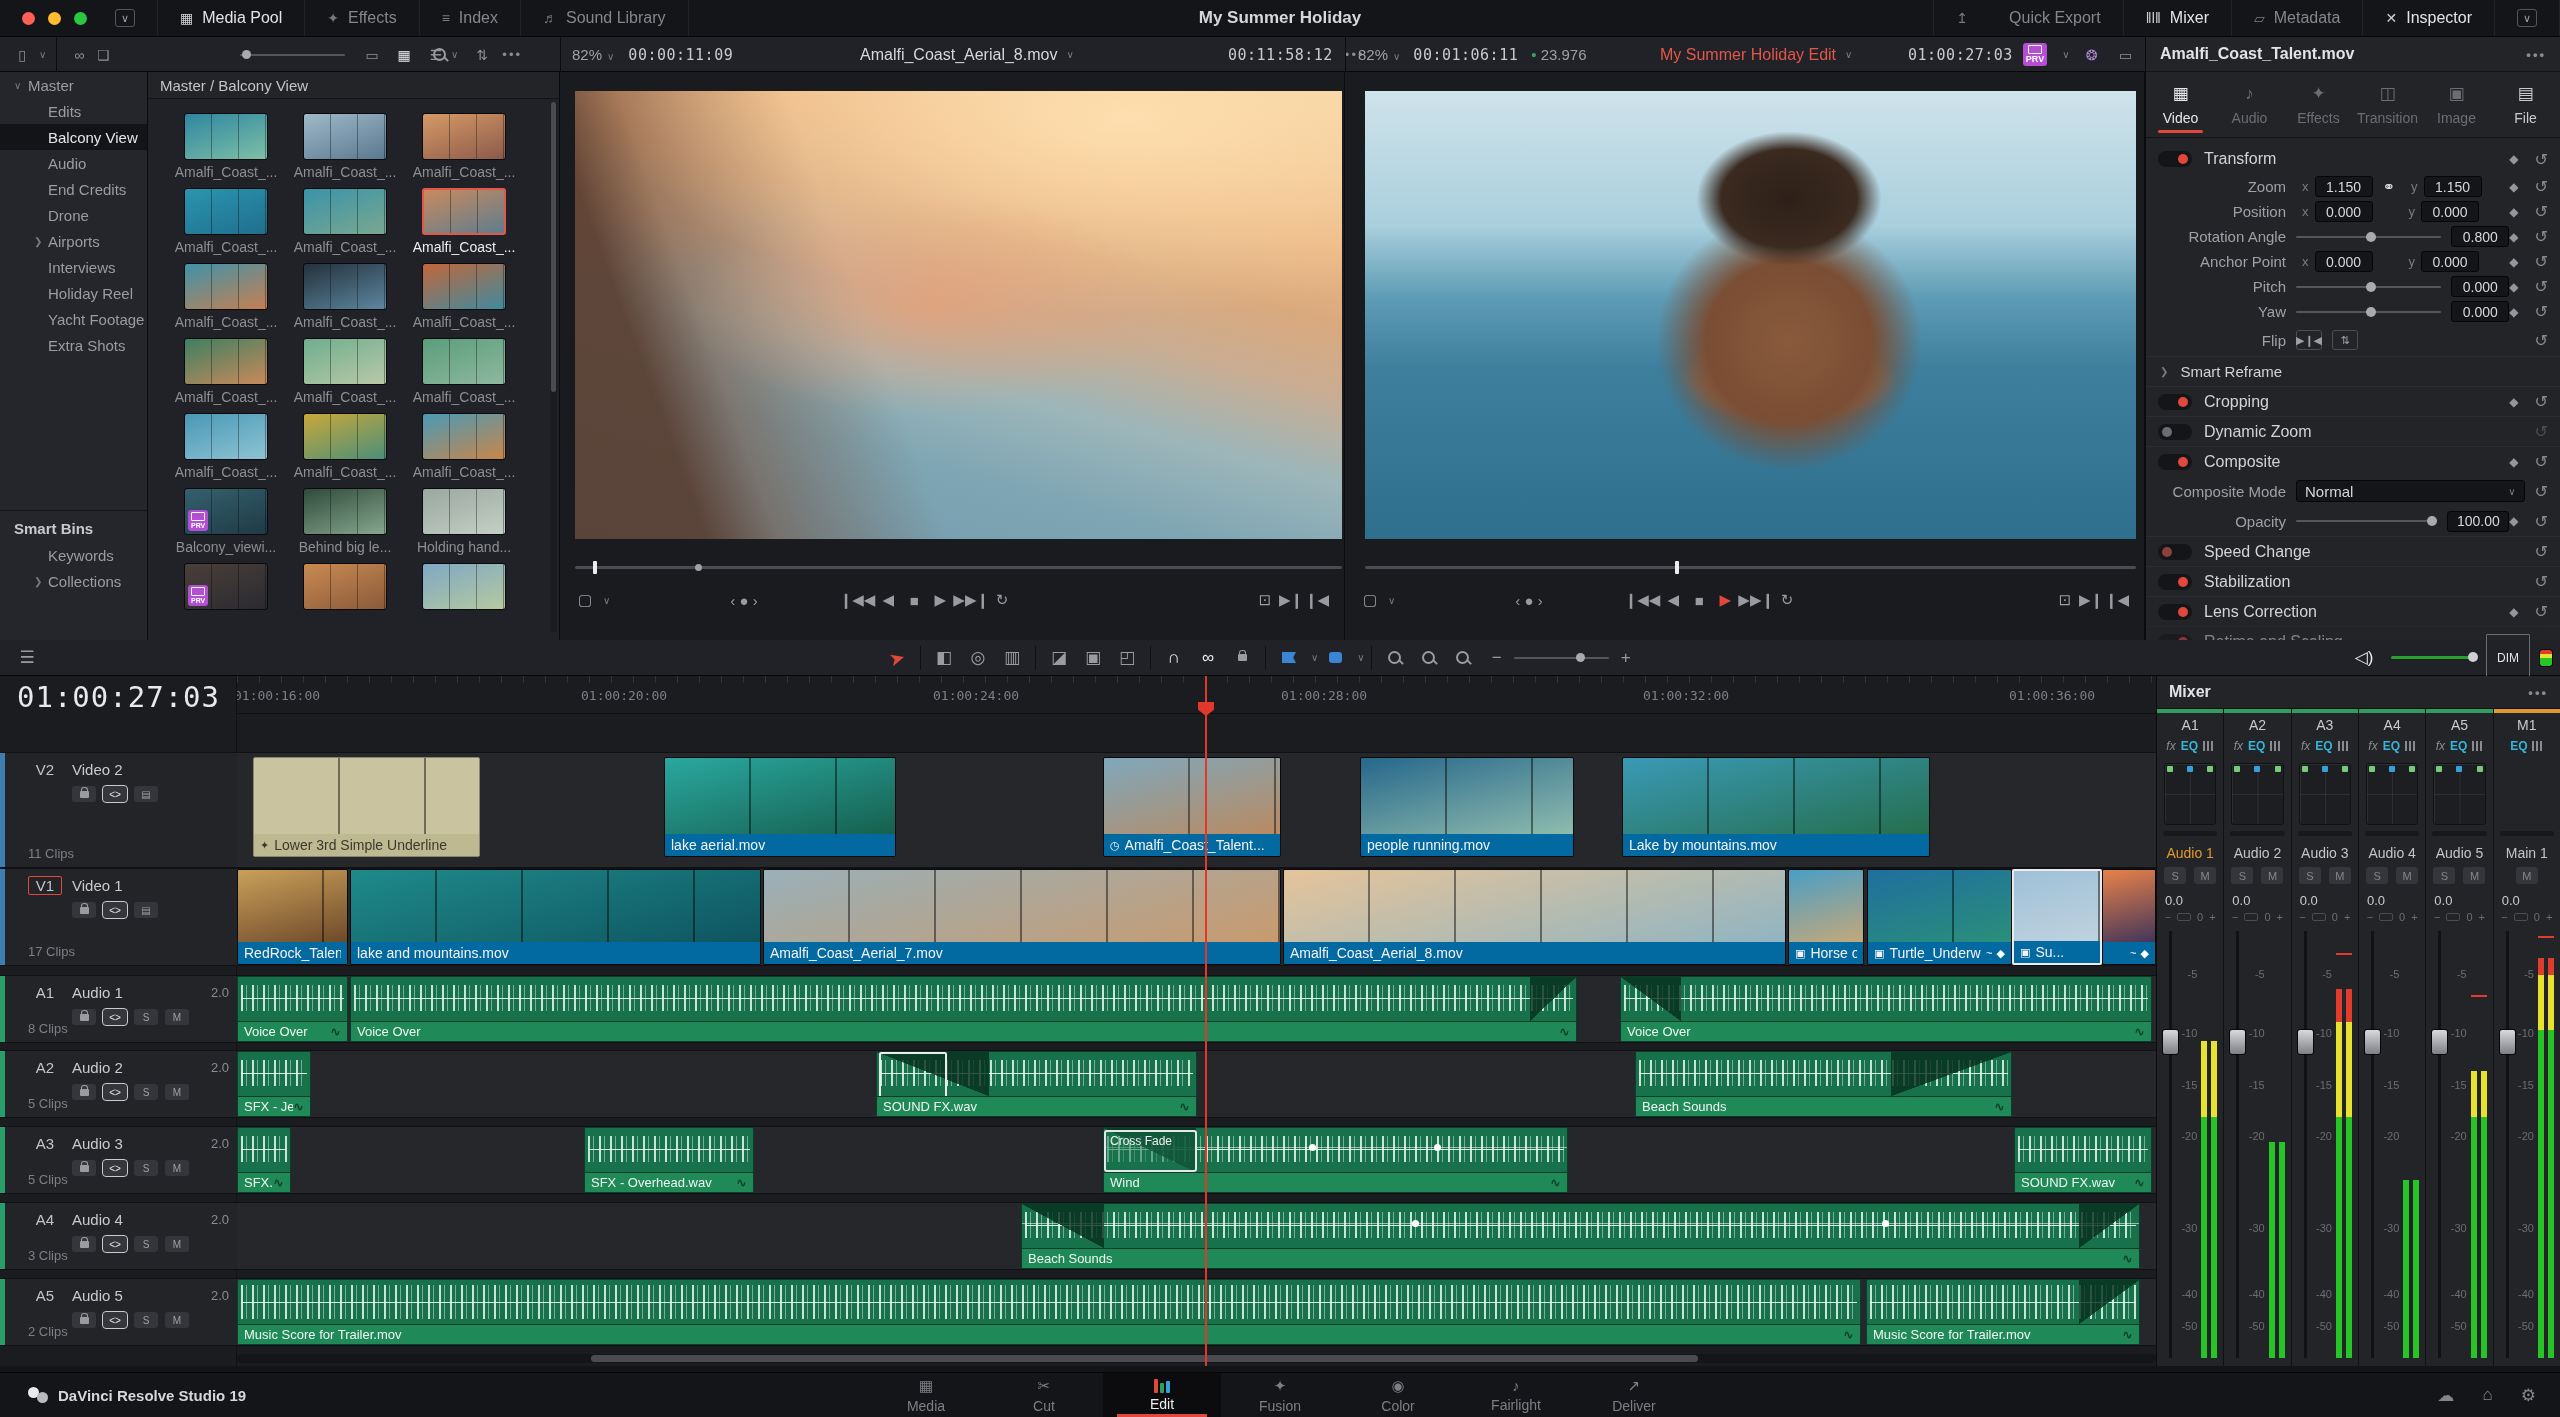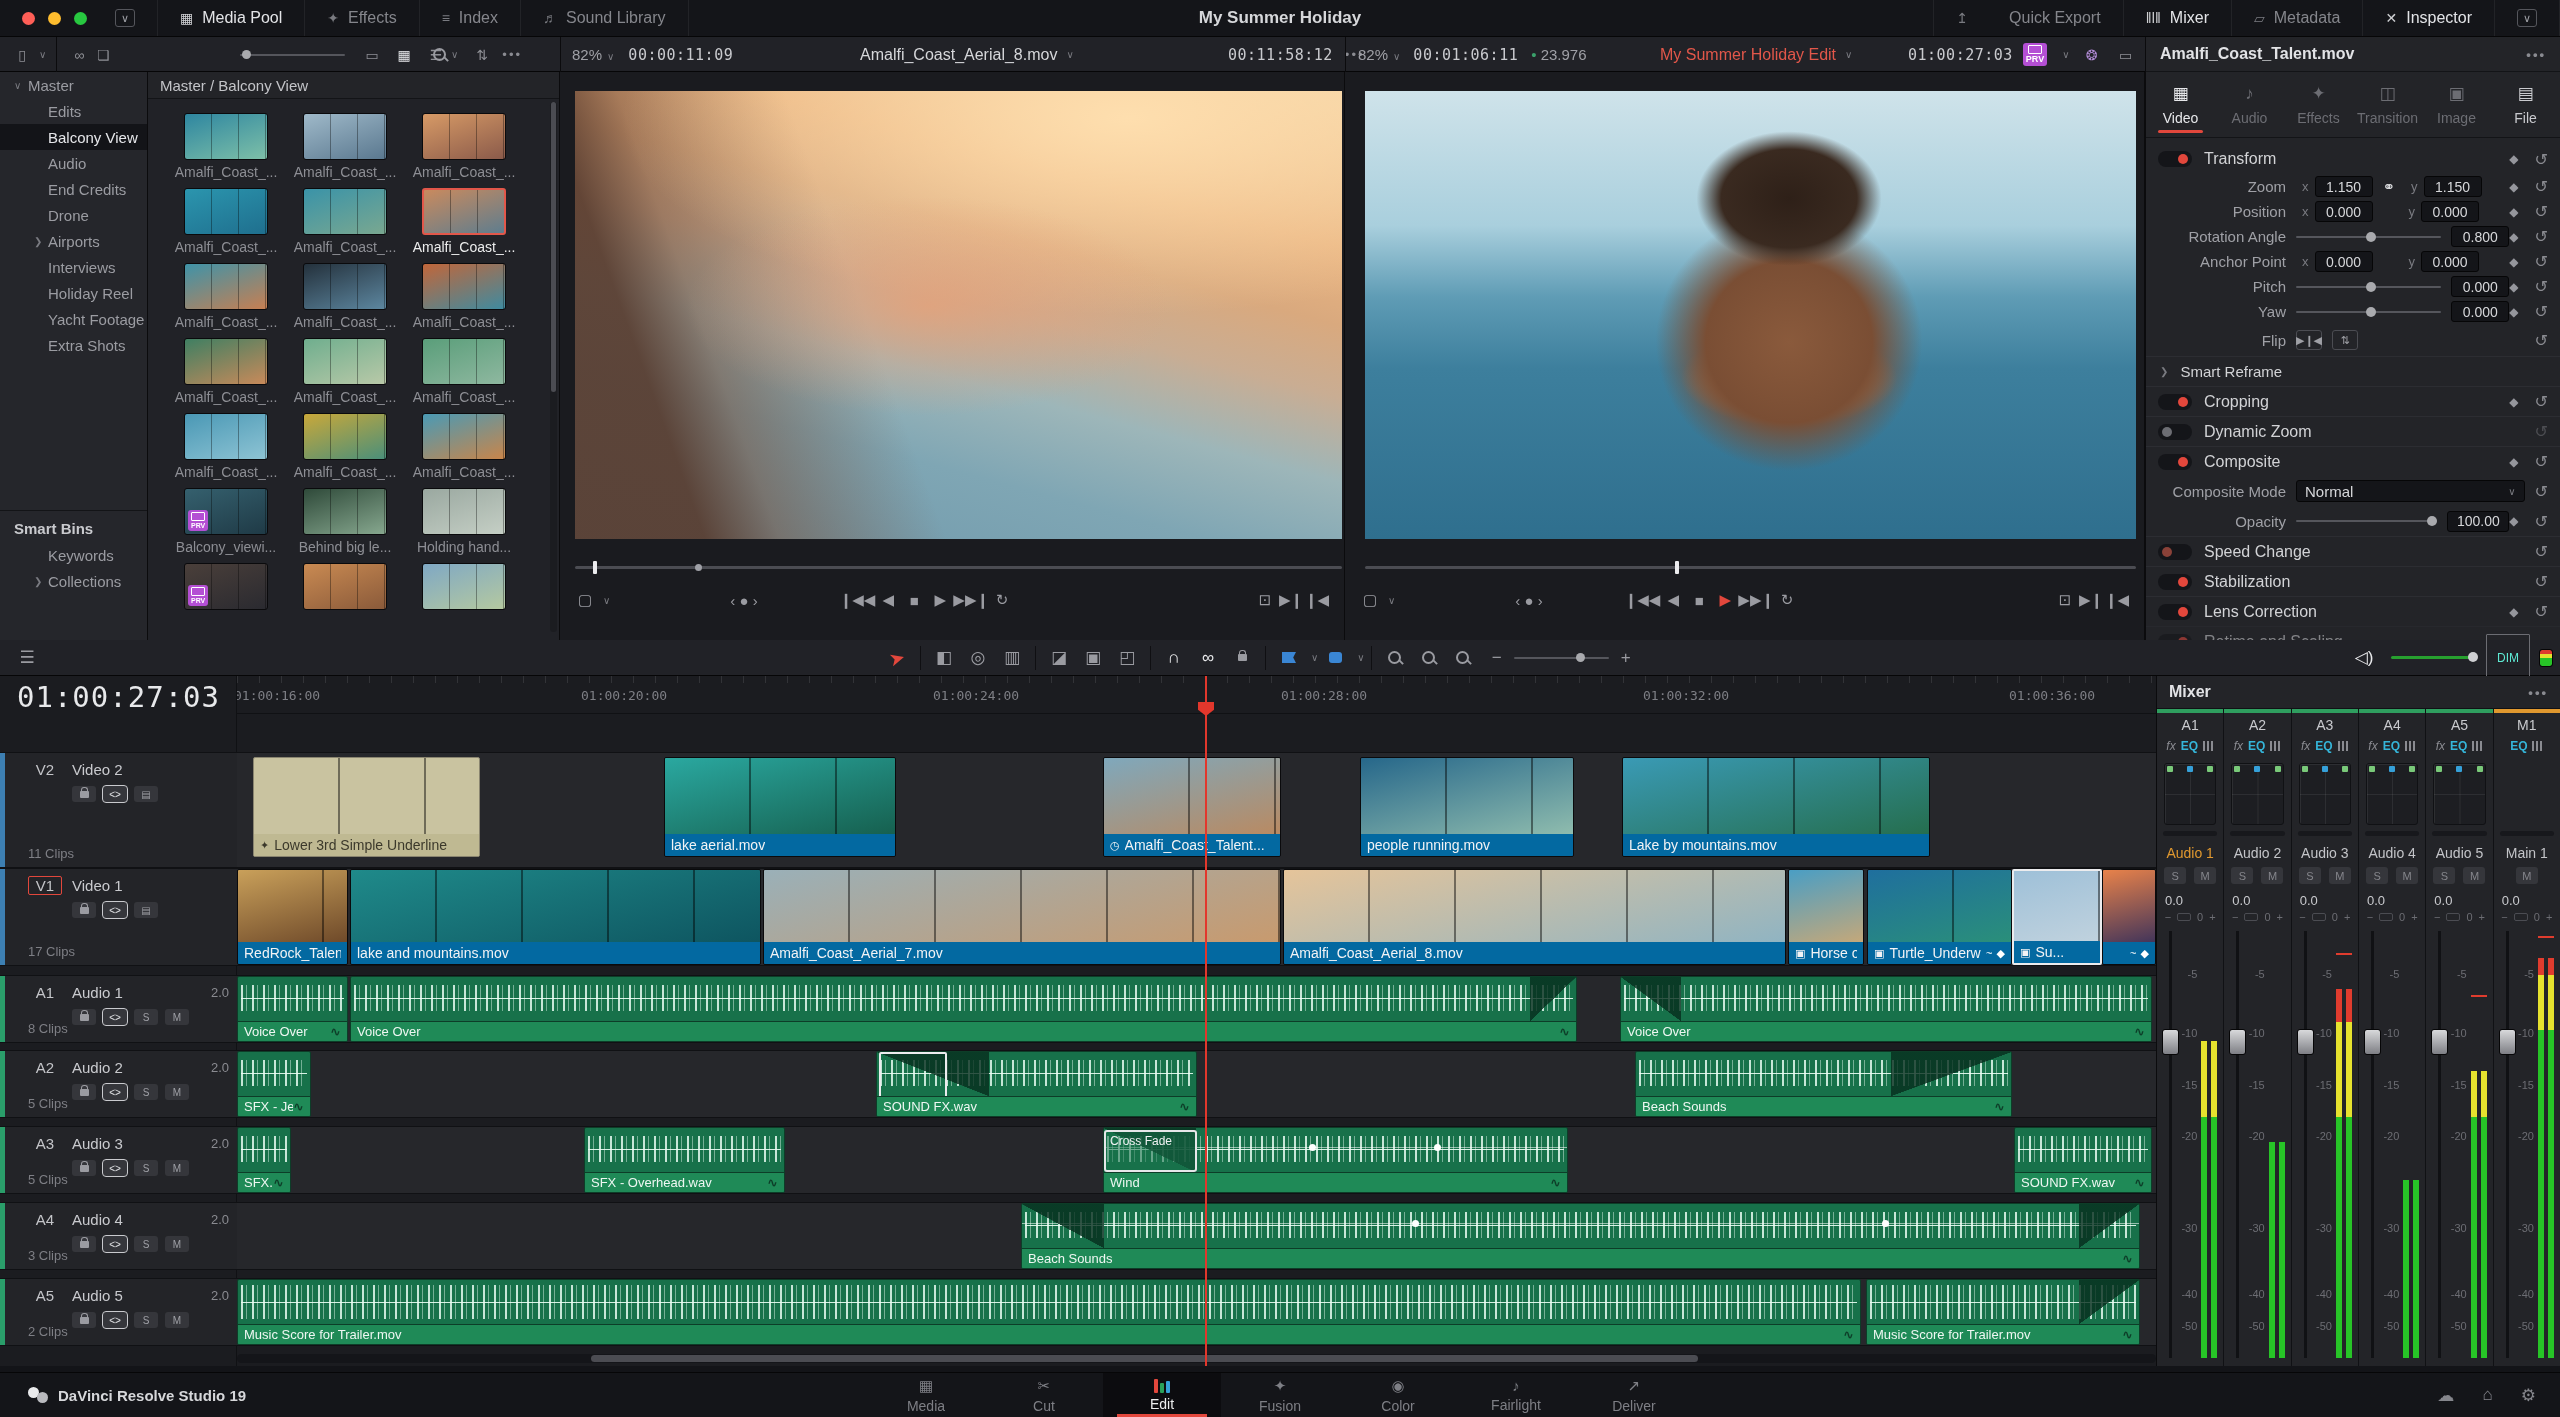--- a/index.html
+++ b/index.html
@@ -101,21 +101,21 @@
 .etdiv{width:1px;height:24px;background:#0f0f12;margin:0 6px}
 .flagico{width:14px;height:11px;background:#3a86d4;clip-path:polygon(0 0,100% 0,80% 50%,100% 100%,0 100%)}
 .markico{width:13px;height:11px;background:#3a86d4;border-radius:3px}
 .mag{width:13px;height:13px;border:2px solid #9a9ba1;border-radius:50%;position:relative}
 .mag::after{content:"";position:absolute;width:6px;height:2px;background:#9a9ba1;transform:rotate(45deg);right:-5px;bottom:-1px}
 .lockico{width:9px;height:7px;background:#9a9ba1;border-radius:1px;position:relative;display:inline-block}
 .lockico::before{content:"";position:absolute;left:1px;top:-4px;width:5px;height:4px;border:1px solid #9a9ba1;border-bottom:none;border-radius:3px 3px 0 0}
 #audio-strip{position:absolute;right:8px;display:flex;align-items:center;gap:10px}
 .grnslider{width:85px;height:3px;background:#27a02f;border-radius:2px;position:relative}
 .grnslider i{position:absolute;right:-2px;top:-4px;width:10px;height:10px;border-radius:50%;background:#cfd0d3}
-#dimbtn{border:1px solid #6c6d73;border-radius:1px;color:#5eead4;font-size:12px;padding:16px 10px}
+#dimbtn{border:1px solid #6c6d73;border-radius:1px;color:#e5e5e5;font-size:12px;padding:16px 10px}
 .meterico{width:12px;height:16px;background:linear-gradient(180deg,#e03c2e 0 25%,#e6e22e 25% 50%,#27c427 50% 100%);border-radius:2px;outline:1px solid #060607}
 
 #timeline{position:absolute;left:0;top:676px;width:2156px;height:690px;background:#1b1c20}
 #tl-tc{position:absolute;left:0;top:4px;width:237px;text-align:center;font-size:29px;color:#e8e9eb;font-family:"DejaVu Sans Mono","Liberation Mono",monospace;letter-spacing:1px}
 #tl-headers{position:absolute;left:0;top:0;width:237px;height:690px;border-right:1px solid #101114}
 #tl-lanes{position:absolute;left:237px;top:0;width:1919px;height:690px;overflow:hidden}
 #ruler{position:absolute;left:0;top:0;width:1919px;height:38px;border-bottom:1px solid #101114;
  background:repeating-linear-gradient(90deg,rgba(255,255,255,.10) 0 1px,transparent 1px 22px) top/100% 7px no-repeat}
 .rtick{position:absolute;top:12px;font-size:13px;color:#7e7f85;transform:translateX(-6px);font-family:"DejaVu Sans Mono","Liberation Mono",monospace}
 .th{position:absolute;left:0;width:237px;background:#232428;border-bottom:1px solid #101114;border-top:1px solid #101114}
@@ -1073,21 +1073,21 @@
           </div>
         </div>
         <div class="lane au" style="top: 450px; height: 68px;">
           <div class="aclip" style="left: 0px; width: 54px;">
             <div class="wave"></div>
             <div class="alabel">
               <div style="overflow: hidden;">SFX...</div>
               <div class="crv">∿</div>
             </div>
           </div>
-          <div class="aclip" style="left: 347px; width: 201px;">
+          <div class="aclip" style="left: 347px; width: 170px;">
             <div class="wave"></div>
             <div class="alabel">
               <div style="overflow: hidden;">SFX - Overhead.wav</div>
               <div class="crv">∿</div>
             </div>
           </div>
           <div class="aclip" style="left: 866px; width: 465px;">
             <div class="wave"></div>
             <div class="autoline"></div>
             <div class="kfdot" style="left: 205px;"></div>

